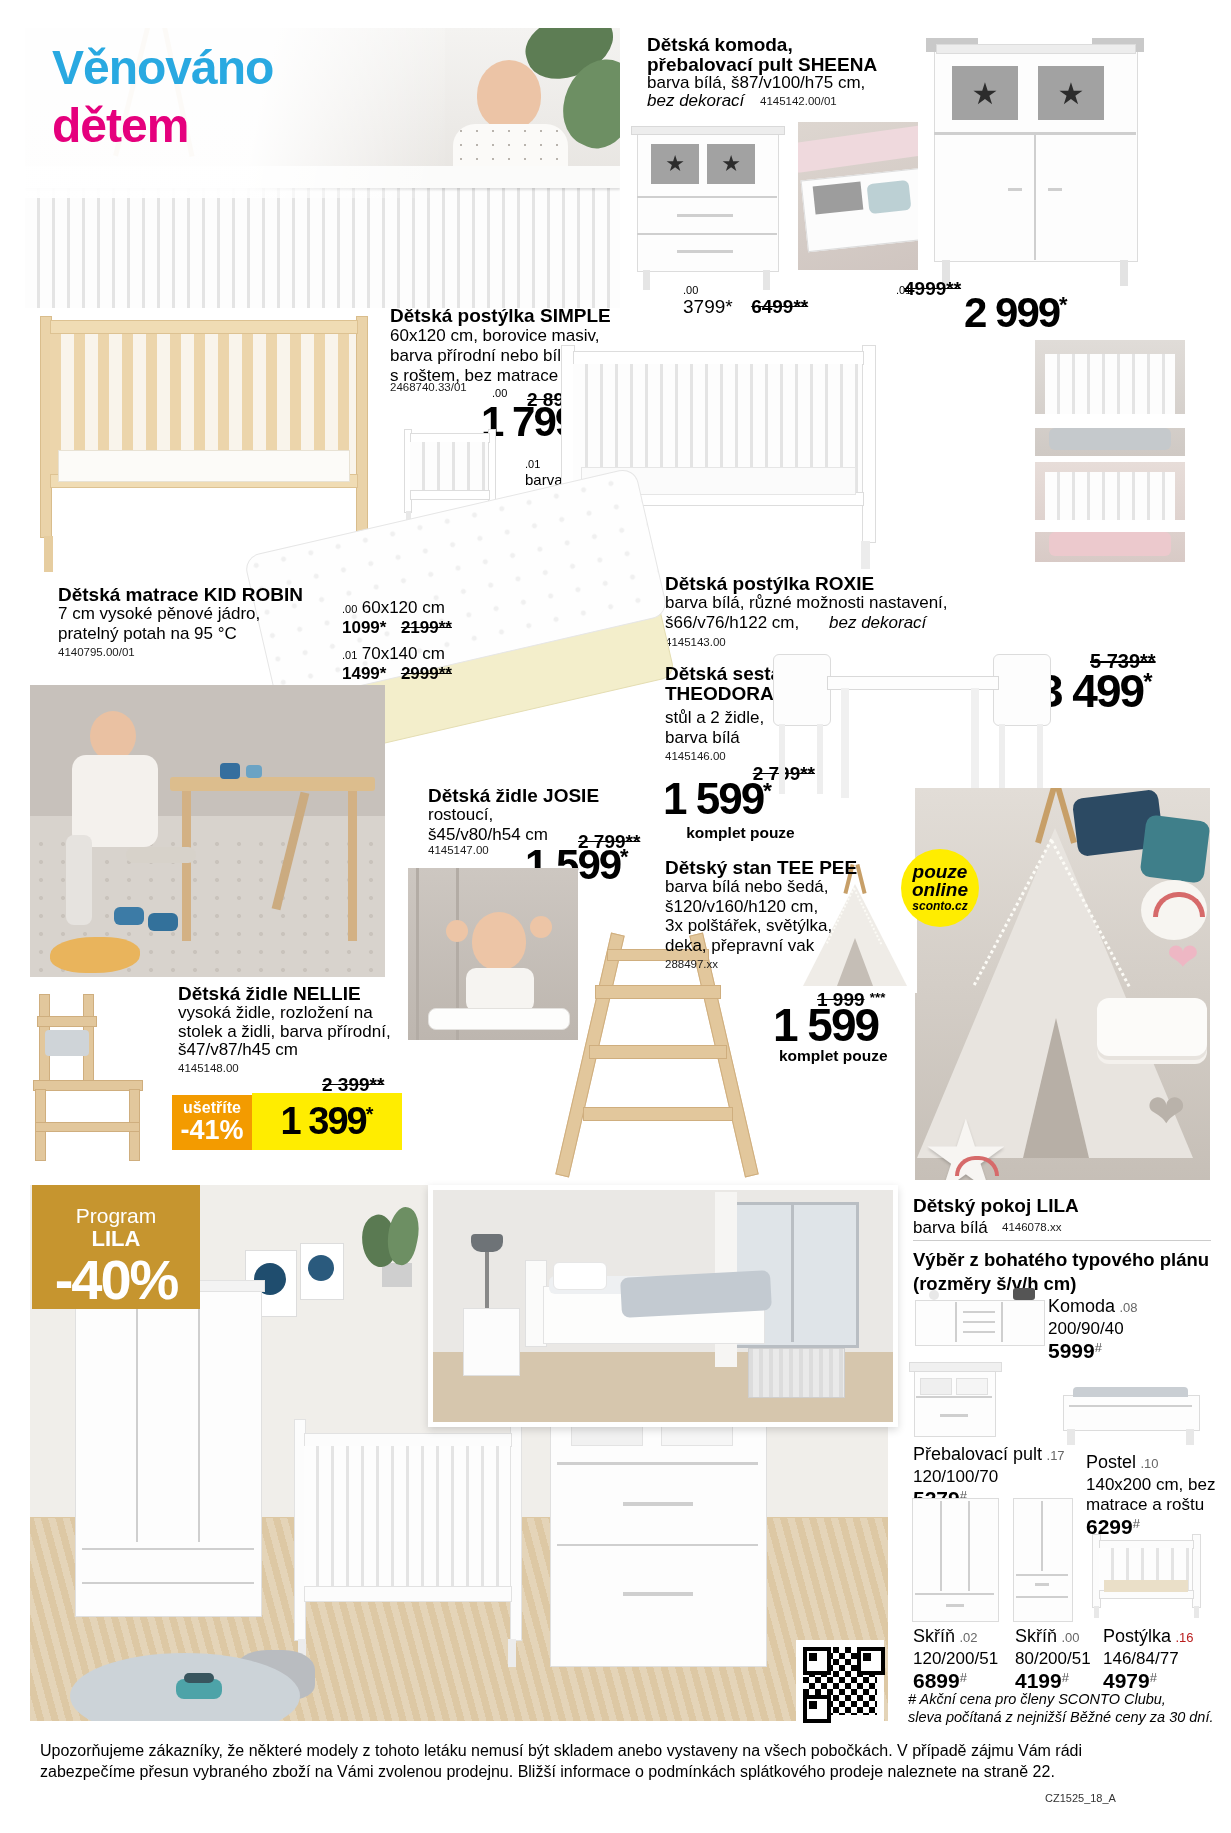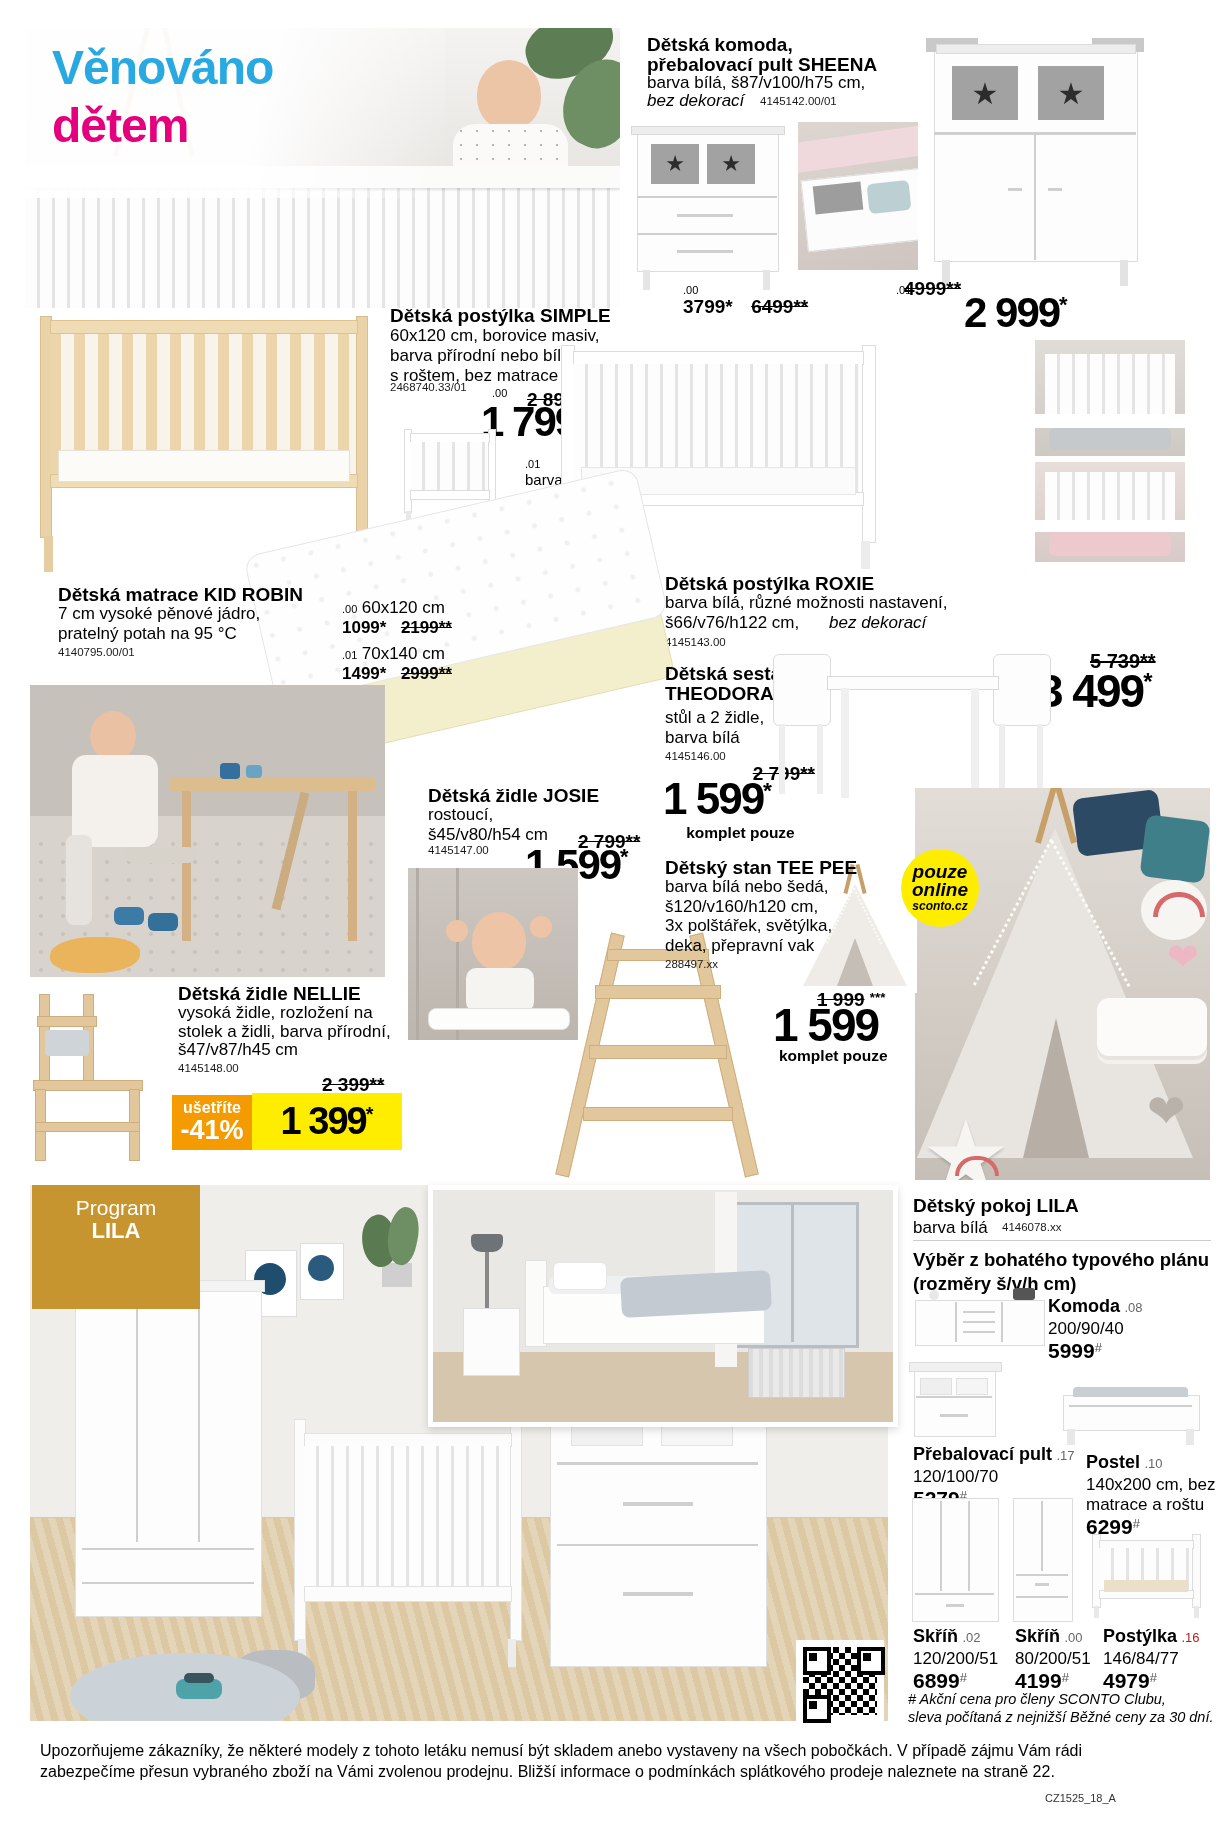--- a/index.html
+++ b/index.html
@@ -7,21 +7,21 @@
         font-family:"Liberation Sans",sans-serif;color:#000}
   .ab{position:absolute}
   .b{font-weight:bold}
   .i{font-style:italic}
   .pre{white-space:pre-line}
   .t19{font-size:19px;line-height:20px}
   .d17{font-size:17px;line-height:20px}
   .code{font-size:11.5px;color:#1a1a1a}
   .lbl{font-size:11px}
   .p17{font-size:17px;font-weight:bold}
-  .p19{font-size:19px;font-weight:bold}
+  .p19{font-size:19px;font-weight:normal}
   .old{font-weight:bold;text-decoration:line-through}
   .sup{font-size:52%;vertical-align:top;position:relative;top:1px;letter-spacing:0}
   .bigp{font-weight:bold;letter-spacing:-2px;line-height:.92;white-space:nowrap}
   .photo{overflow:hidden}
   .slatsW{background:repeating-linear-gradient(90deg,#fdfdfd 0 12px,#e4e4e4 12px 15px)}
   .slatsP{background:repeating-linear-gradient(90deg,#ecd5ab 0 11px,#f9f4eb 11px 24px)}
   .stroke{background:#fdfdfd;border:1px solid #dcdcdc}
   .graybox{background:#a2a2a2;display:flex;align-items:center;justify-content:center;color:#2c2c2c}
   .thumbline{background:#cfcfcf}
   .wood{background:#e2c79c;border:1px solid #cfae7e}
@@ -388,22 +388,23 @@
       <div class="ab" style="left:110px;top:96px;width:220px;height:56px;background:#fdfdfc;border:1px solid #e3e3e3"></div>
       <div class="ab" style="left:116px;top:86px;width:208px;height:18px;background:#eef0f2;border-radius:6px"></div>
       <div class="ab" style="left:188px;top:84px;width:150px;height:40px;background:#c3cad1;border-radius:8px;transform:rotate(-3deg)"></div>
       <div class="ab" style="left:120px;top:72px;width:52px;height:26px;background:#fff;border:1px solid #e6e6e6;border-radius:6px"></div>
       <div class="ab" style="left:30px;top:118px;width:55px;height:66px;background:#fcfcfc;border:1px solid #e0e0e0"></div>
       <div class="ab" style="left:52px;top:58px;width:4px;height:60px;background:#888"></div>
       <div class="ab" style="left:38px;top:44px;width:32px;height:18px;background:#6e7377;border-radius:4px 4px 10px 10px"></div>
     </div>
 
     <div class="ab" style="left:32px;top:1185px;width:168px;height:124px;background:#C6952F;color:#fff;text-align:center">
-      <div style="font-size:21px;padding-top:12px;line-height:22px">Program</div>
+      <div style="font-size:21px;padding-top:20px;line-height:22px">Program</div>
       <div class="b" style="font-size:22px;line-height:23px">LILA</div>
+      <div class="b" style="font-size:56px;line-height:60px;letter-spacing:-2px">-40%</div>
     </div>
 
     <div class="ab wht" style="left:796px;top:1640px;width:88px;height:82px;background:#fff;padding:0">
       <div class="ab" style="left:7px;top:7px;width:74px;height:68px;background:repeating-conic-gradient(#000 0 25%,#fff 0 50%);background-size:12px 12px"></div>
       <div class="ab" style="left:7px;top:7px;width:20px;height:20px;border:4px solid #000;background:#fff"></div>
       <div class="ab" style="left:13px;top:13px;width:8px;height:8px;background:#000"></div>
       <div class="ab" style="left:61px;top:7px;width:20px;height:20px;border:4px solid #000;background:#fff"></div>
       <div class="ab" style="left:67px;top:13px;width:8px;height:8px;background:#000"></div>
       <div class="ab" style="left:7px;top:55px;width:20px;height:20px;border:4px solid #000;background:#fff"></div>
       <div class="ab" style="left:13px;top:61px;width:8px;height:8px;background:#000"></div>

